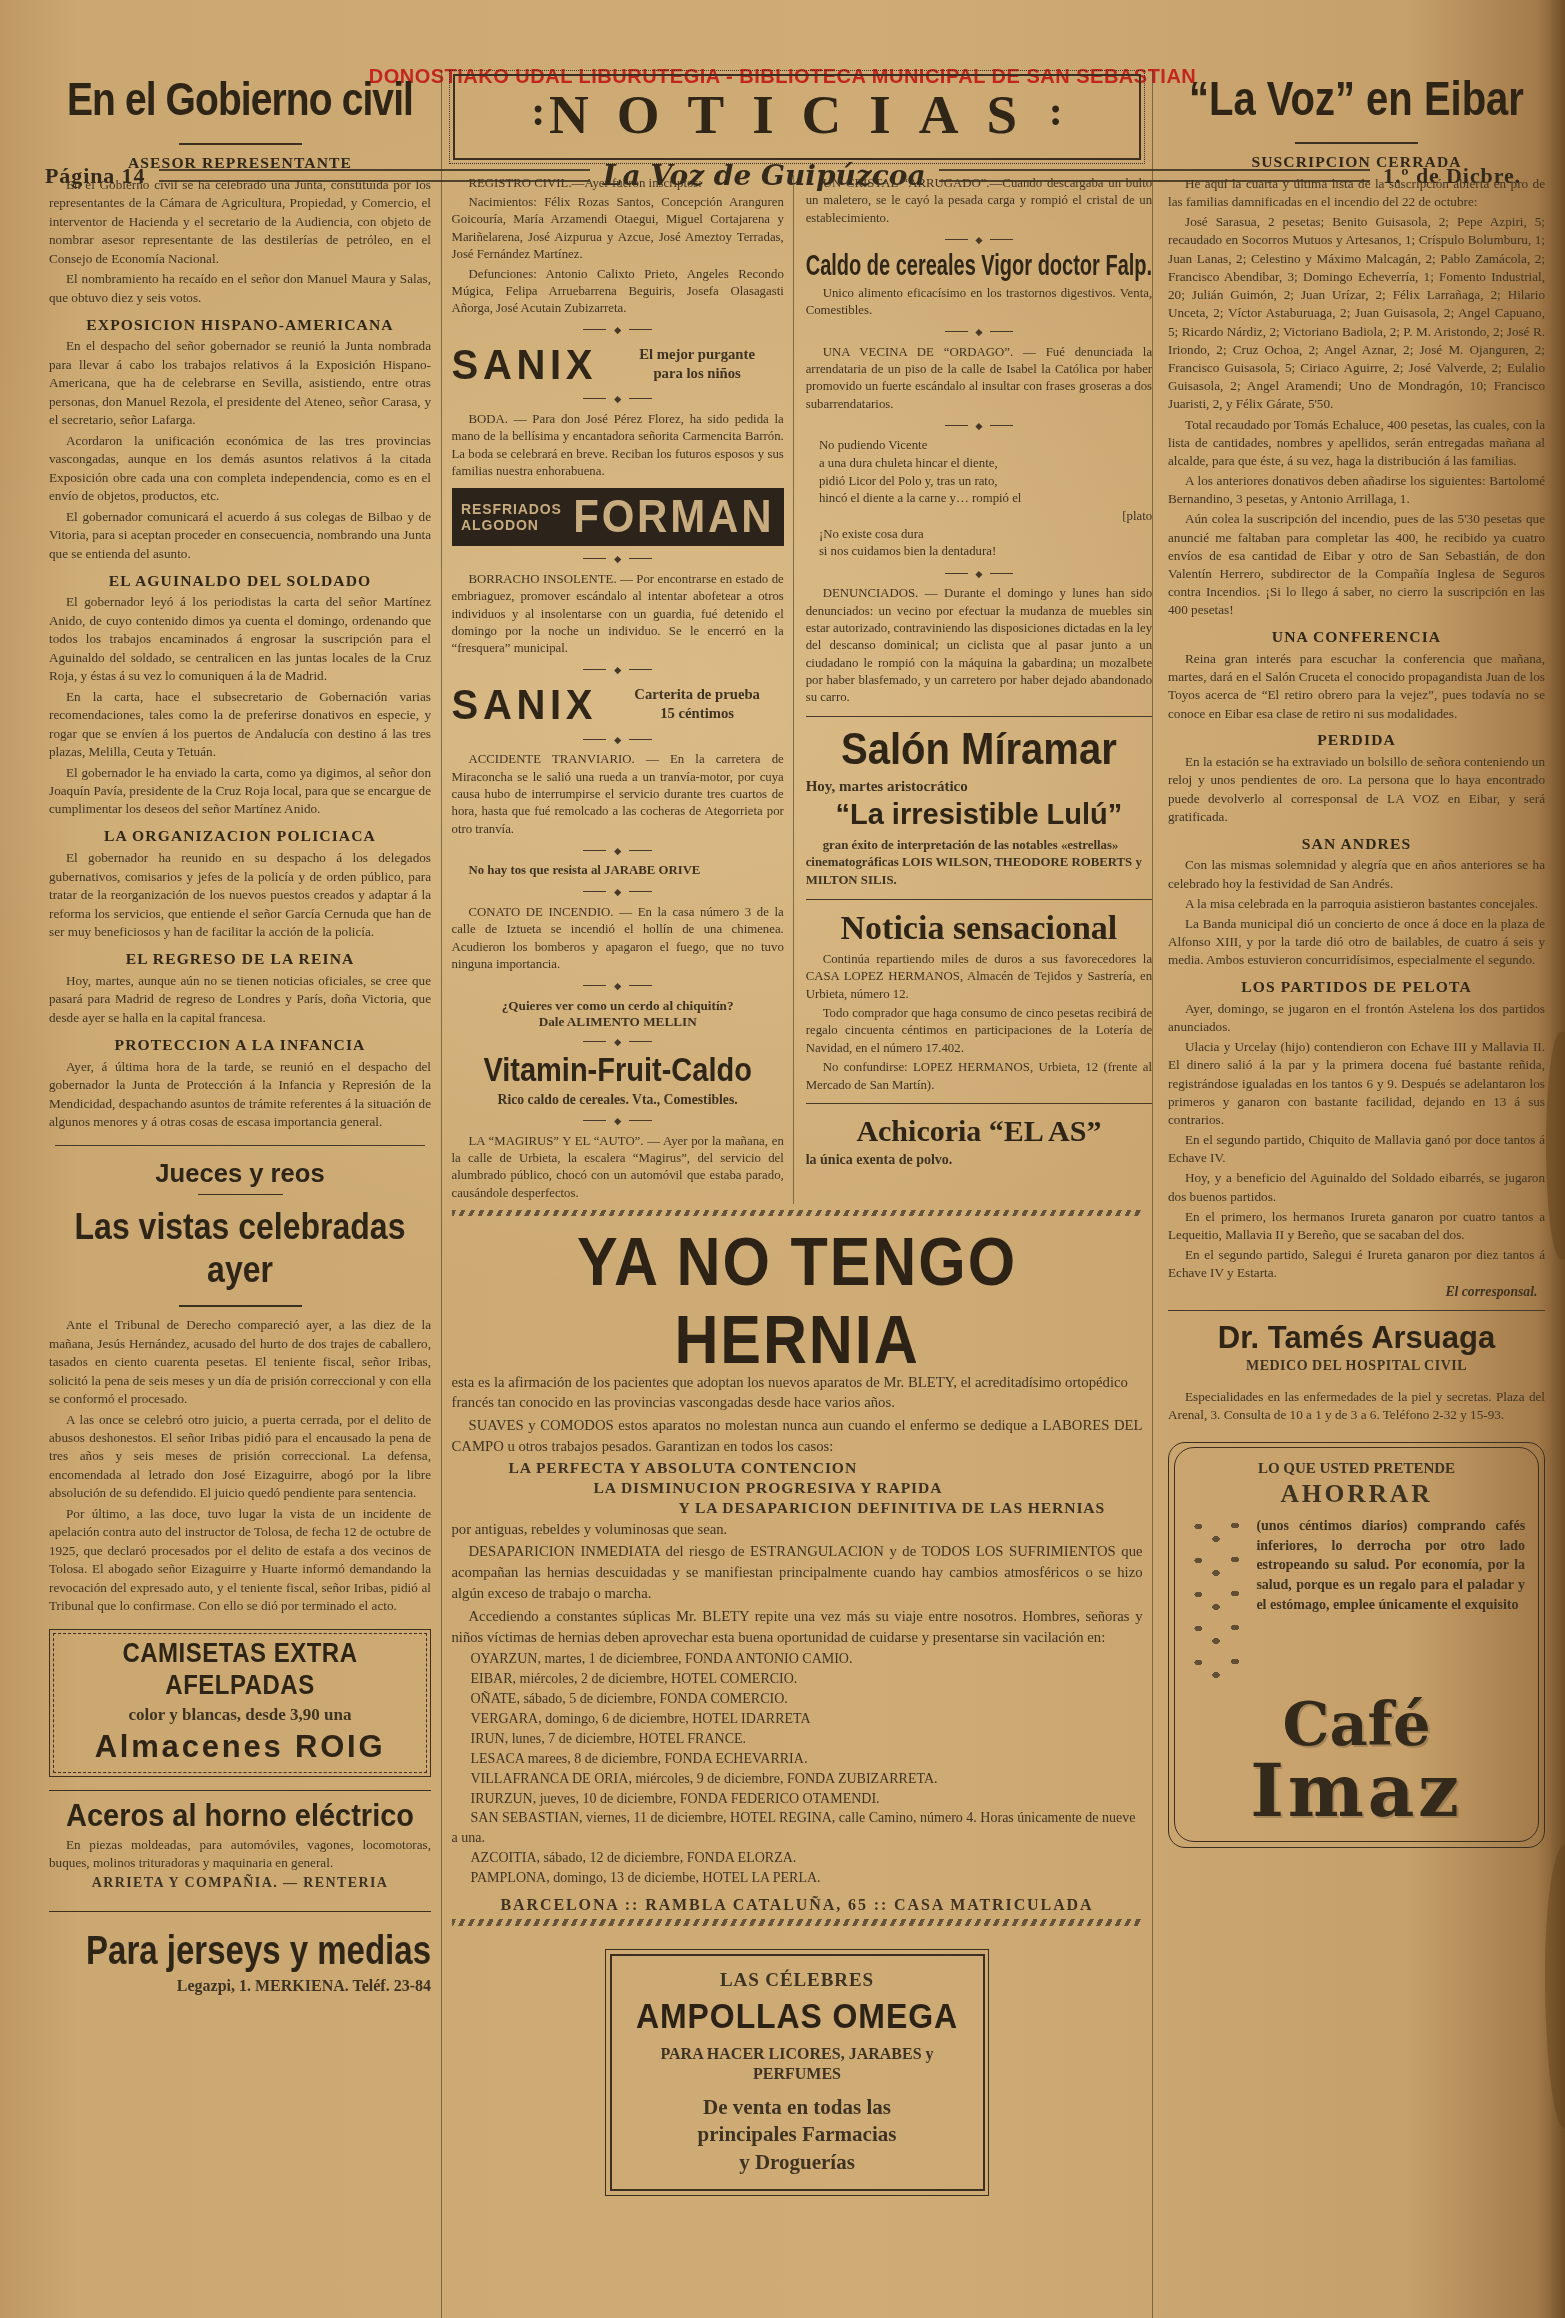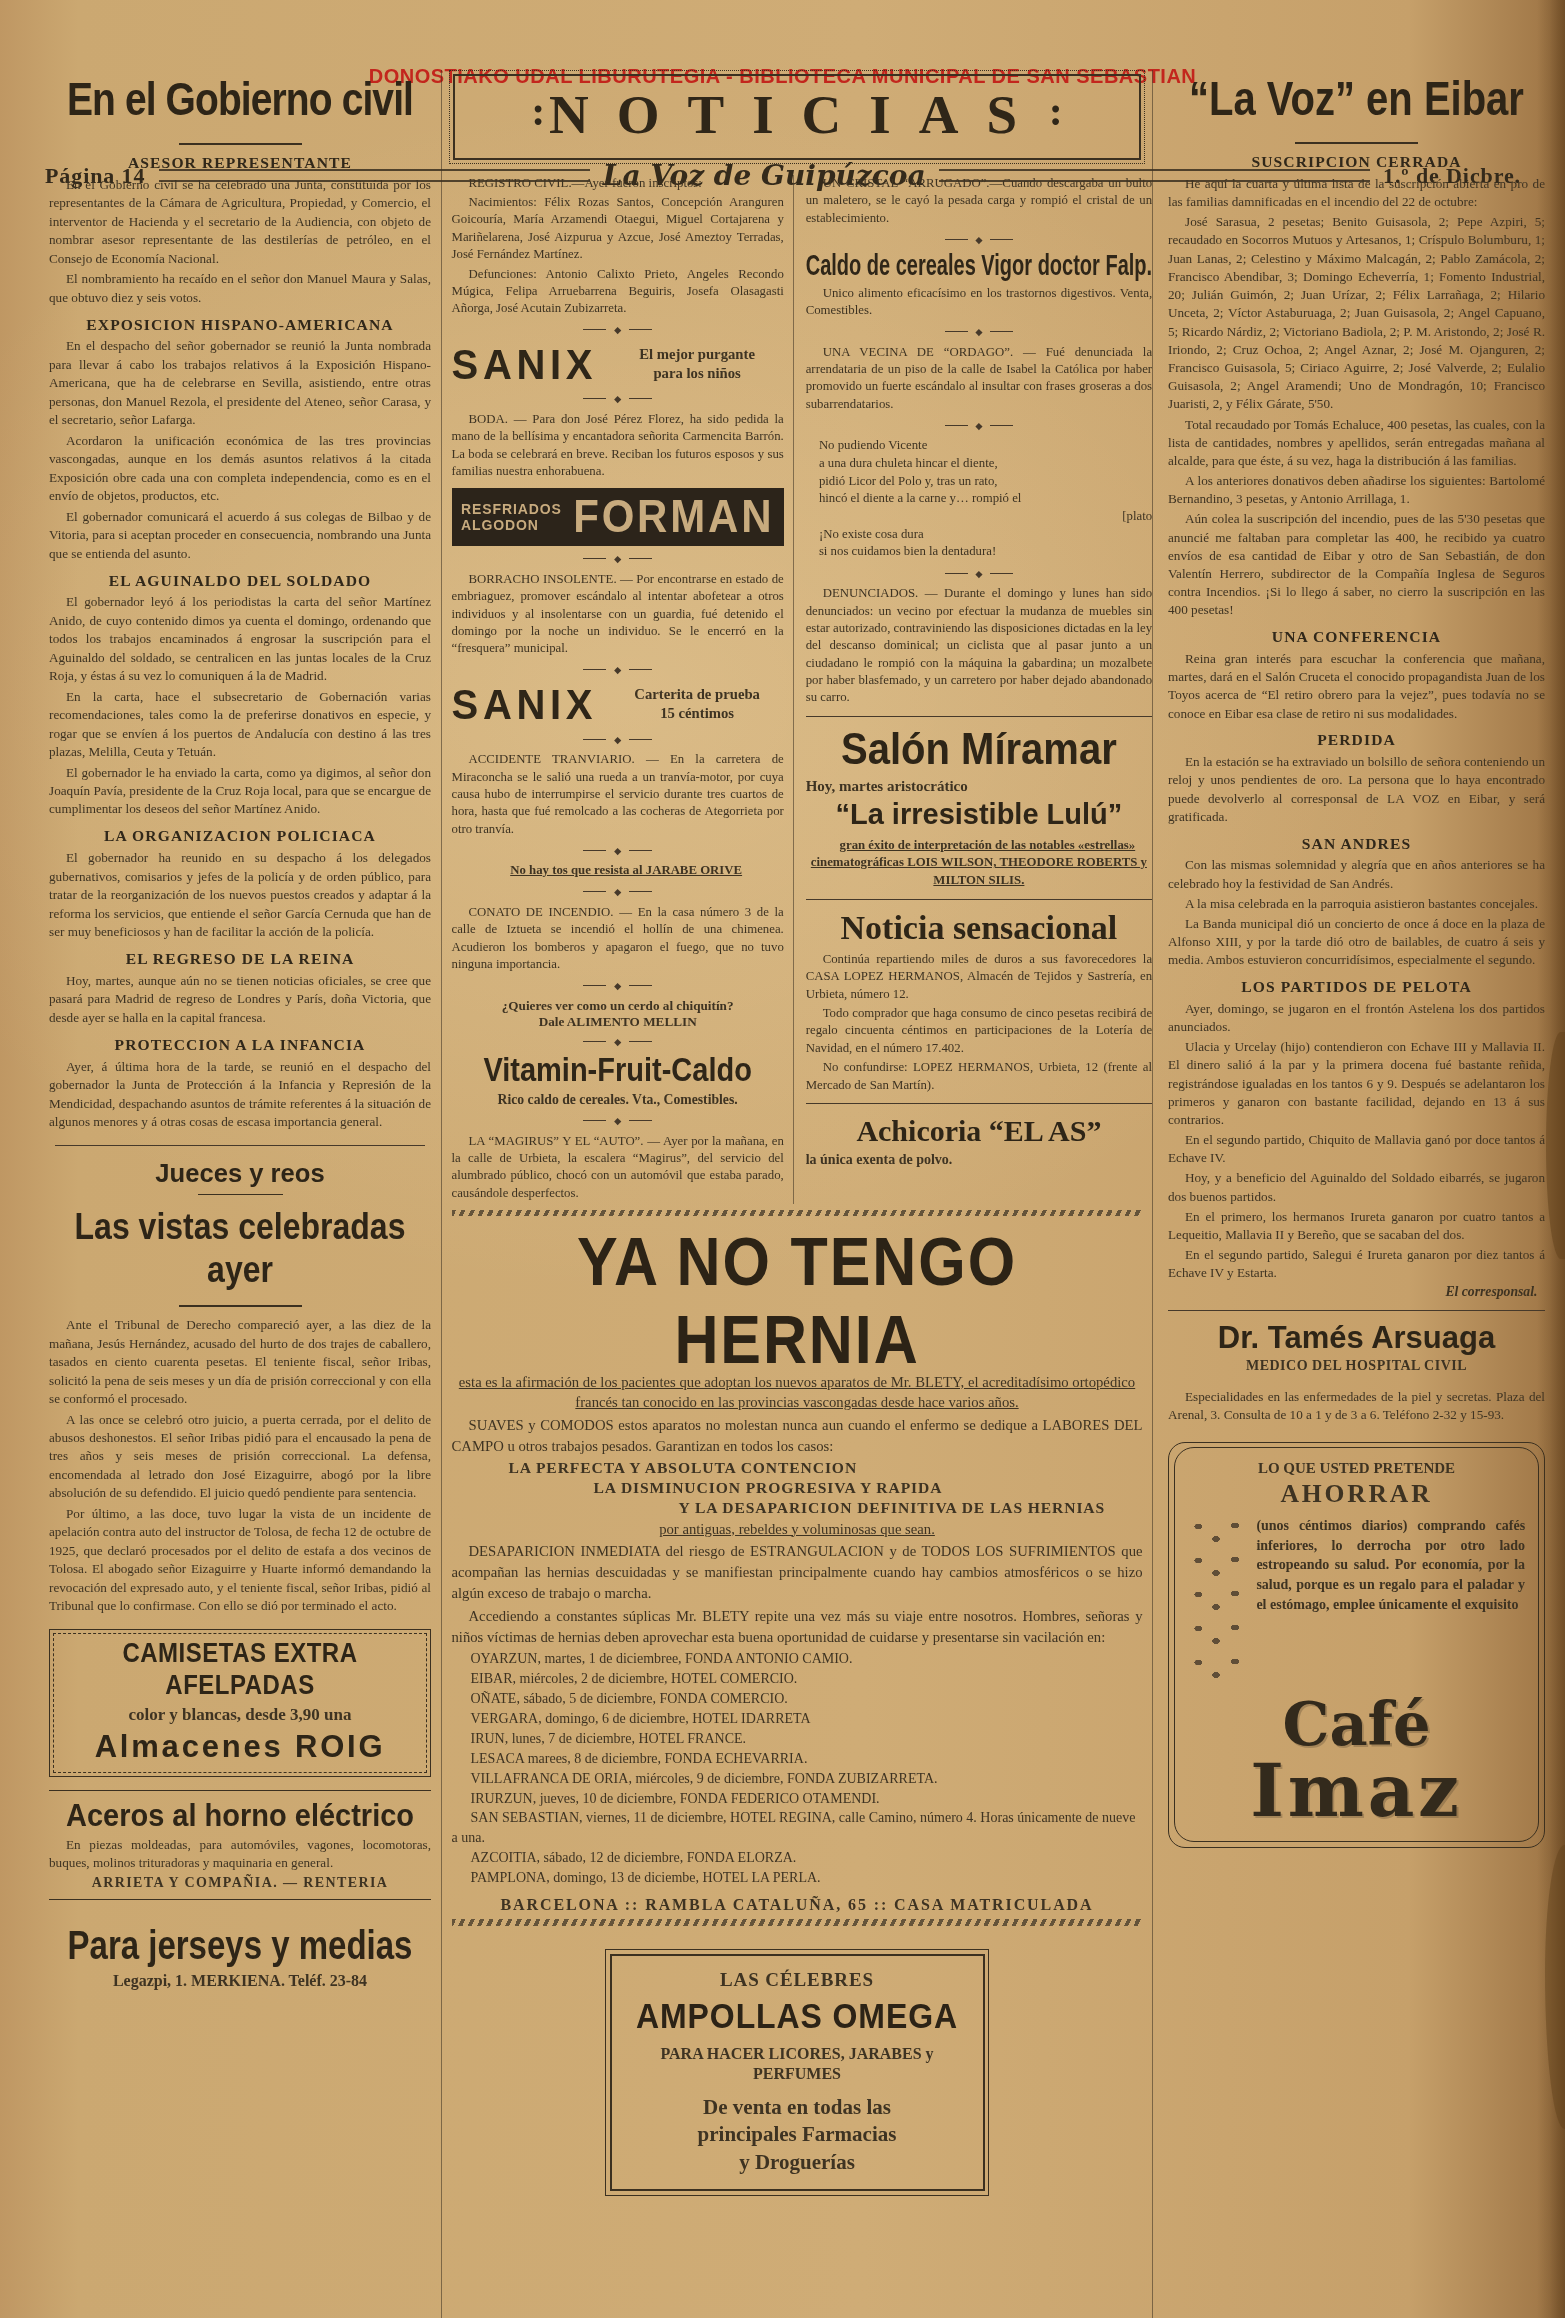--- a/index.html
+++ b/index.html
@@ -26,21 +26,21 @@
   .m-page,.m-date{font-weight:bold;font-size:22px;letter-spacing:0.9px;color:#342a1b;}
   .m-title{font-family:"DejaVu Serif",serif;font-style:italic;font-weight:bold;font-size:28px;color:#342a1b;}
 
   
   .col1{position:absolute;left:49px;top:74px;width:382px;}
   .middle{position:absolute;left:441px;top:70px;width:712px;box-sizing:border-box;padding:0 9.5px;
         border-left:0.9px solid rgba(59,48,32,.55);border-right:0.9px solid rgba(59,48,32,.55);height:2249px;}
   .col4{position:absolute;left:1168px;top:72px;width:377px;}
 
   .p{font-size:13.2px;line-height:1.40;text-align:justify;text-indent:17px;margin:0 0 1.9px;}
-  .p.nojust{text-align:center;text-decoration:underline;}
+  .p.nojust{text-align:left;}
   .sec-head{text-align:center;font-weight:bold;font-size:15.6px;letter-spacing:1.1px;margin:8.5px 0 3.8px;color:#31281a;}
 
   .big-head{font-family:"Liberation Sans",sans-serif;font-weight:bold;font-size:39px;letter-spacing:-0.9px;
         text-align:center;margin:0;color:#2e2517;transform:scaleY(1.18);transform-origin:top;}
   .head-rule{width:123px;border-top:2.8px solid #3b3020;margin:24.6px auto 9.5px;}
   .kicker{font-family:"Liberation Sans",sans-serif;font-weight:bold;font-size:25.6px;text-align:center;margin:13.2px 0 1.9px;color:#2e2517;}
   .kicker-rule{width:85px;border-top:1.9px solid #3b3020;margin:5.7px auto 11.4px;}
   .mid-head{font-family:"Liberation Sans",sans-serif;font-weight:bold;font-size:32px;text-align:center;
         margin:3.8px 0 0;color:#2e2517;transform:scaleY(1.15);transform-origin:top;}
   .orn-rule{border-top:1.9px solid #46392a;margin:13.2px 5.7px;position:relative;}
@@ -125,21 +125,21 @@
         color:#332a1c;text-shadow:1.9px 1.9px 0 rgba(60,48,30,.25);letter-spacing:3.8px;}
 
   .ad-box{border:1.9px solid #3b3020;outline:0.9px dashed #3b3020;outline-offset:-5.7px;
         text-align:center;padding:11.4px 7.6px;margin:13.2px 0 0;}
   .cam-title{font-family:"Liberation Sans",sans-serif;font-weight:bold;font-size:24px;letter-spacing:0.5px;color:#2e2517;transform:scaleY(1.15);}
   .cam-line{font-weight:bold;font-size:17px;margin:7.6px 0 3.8px;}
   .cam-store{font-family:"Liberation Sans",sans-serif;font-weight:bold;font-size:31px;letter-spacing:2.8px;color:#2e2517;}
   .aceros{border-top:1.9px solid #3b3020;margin-top:13.2px;padding-top:6px;}
   .aceros-title{font-family:"Liberation Sans",sans-serif;font-weight:bold;font-size:29px;text-align:center;margin:1.9px 0 3.8px;color:#2e2517;transform:scaleY(1.1);}
   .aceros-footer{text-align:center;font-weight:bold;font-size:14px;letter-spacing:1.4px;margin-top:1.9px;}
-  .jerseys{border-top:1.9px solid #3b3020;margin-top:8px;padding-top:21px;text-align:center;}
+  .jerseys{border-top:1.9px solid #3b3020;margin-top:20px;padding-top:14px;text-align:right;}
   .jerseys-title{font-family:"Liberation Sans",sans-serif;font-weight:bold;font-size:33px;color:#2e2517;margin:0;transform:scaleY(1.25);transform-origin:top;}
   .jerseys-addr{font-weight:bold;font-size:16px;margin-top:13.2px;}
 </style>
 </head>
 <body>
 
 <div class="page">
   <div class="banner">DONOSTIAKO UDAL LIBURUTEGIA - BIBLIOTECA MUNICIPAL DE SAN SEBASTIAN</div>
 
   <div class="masthead">

